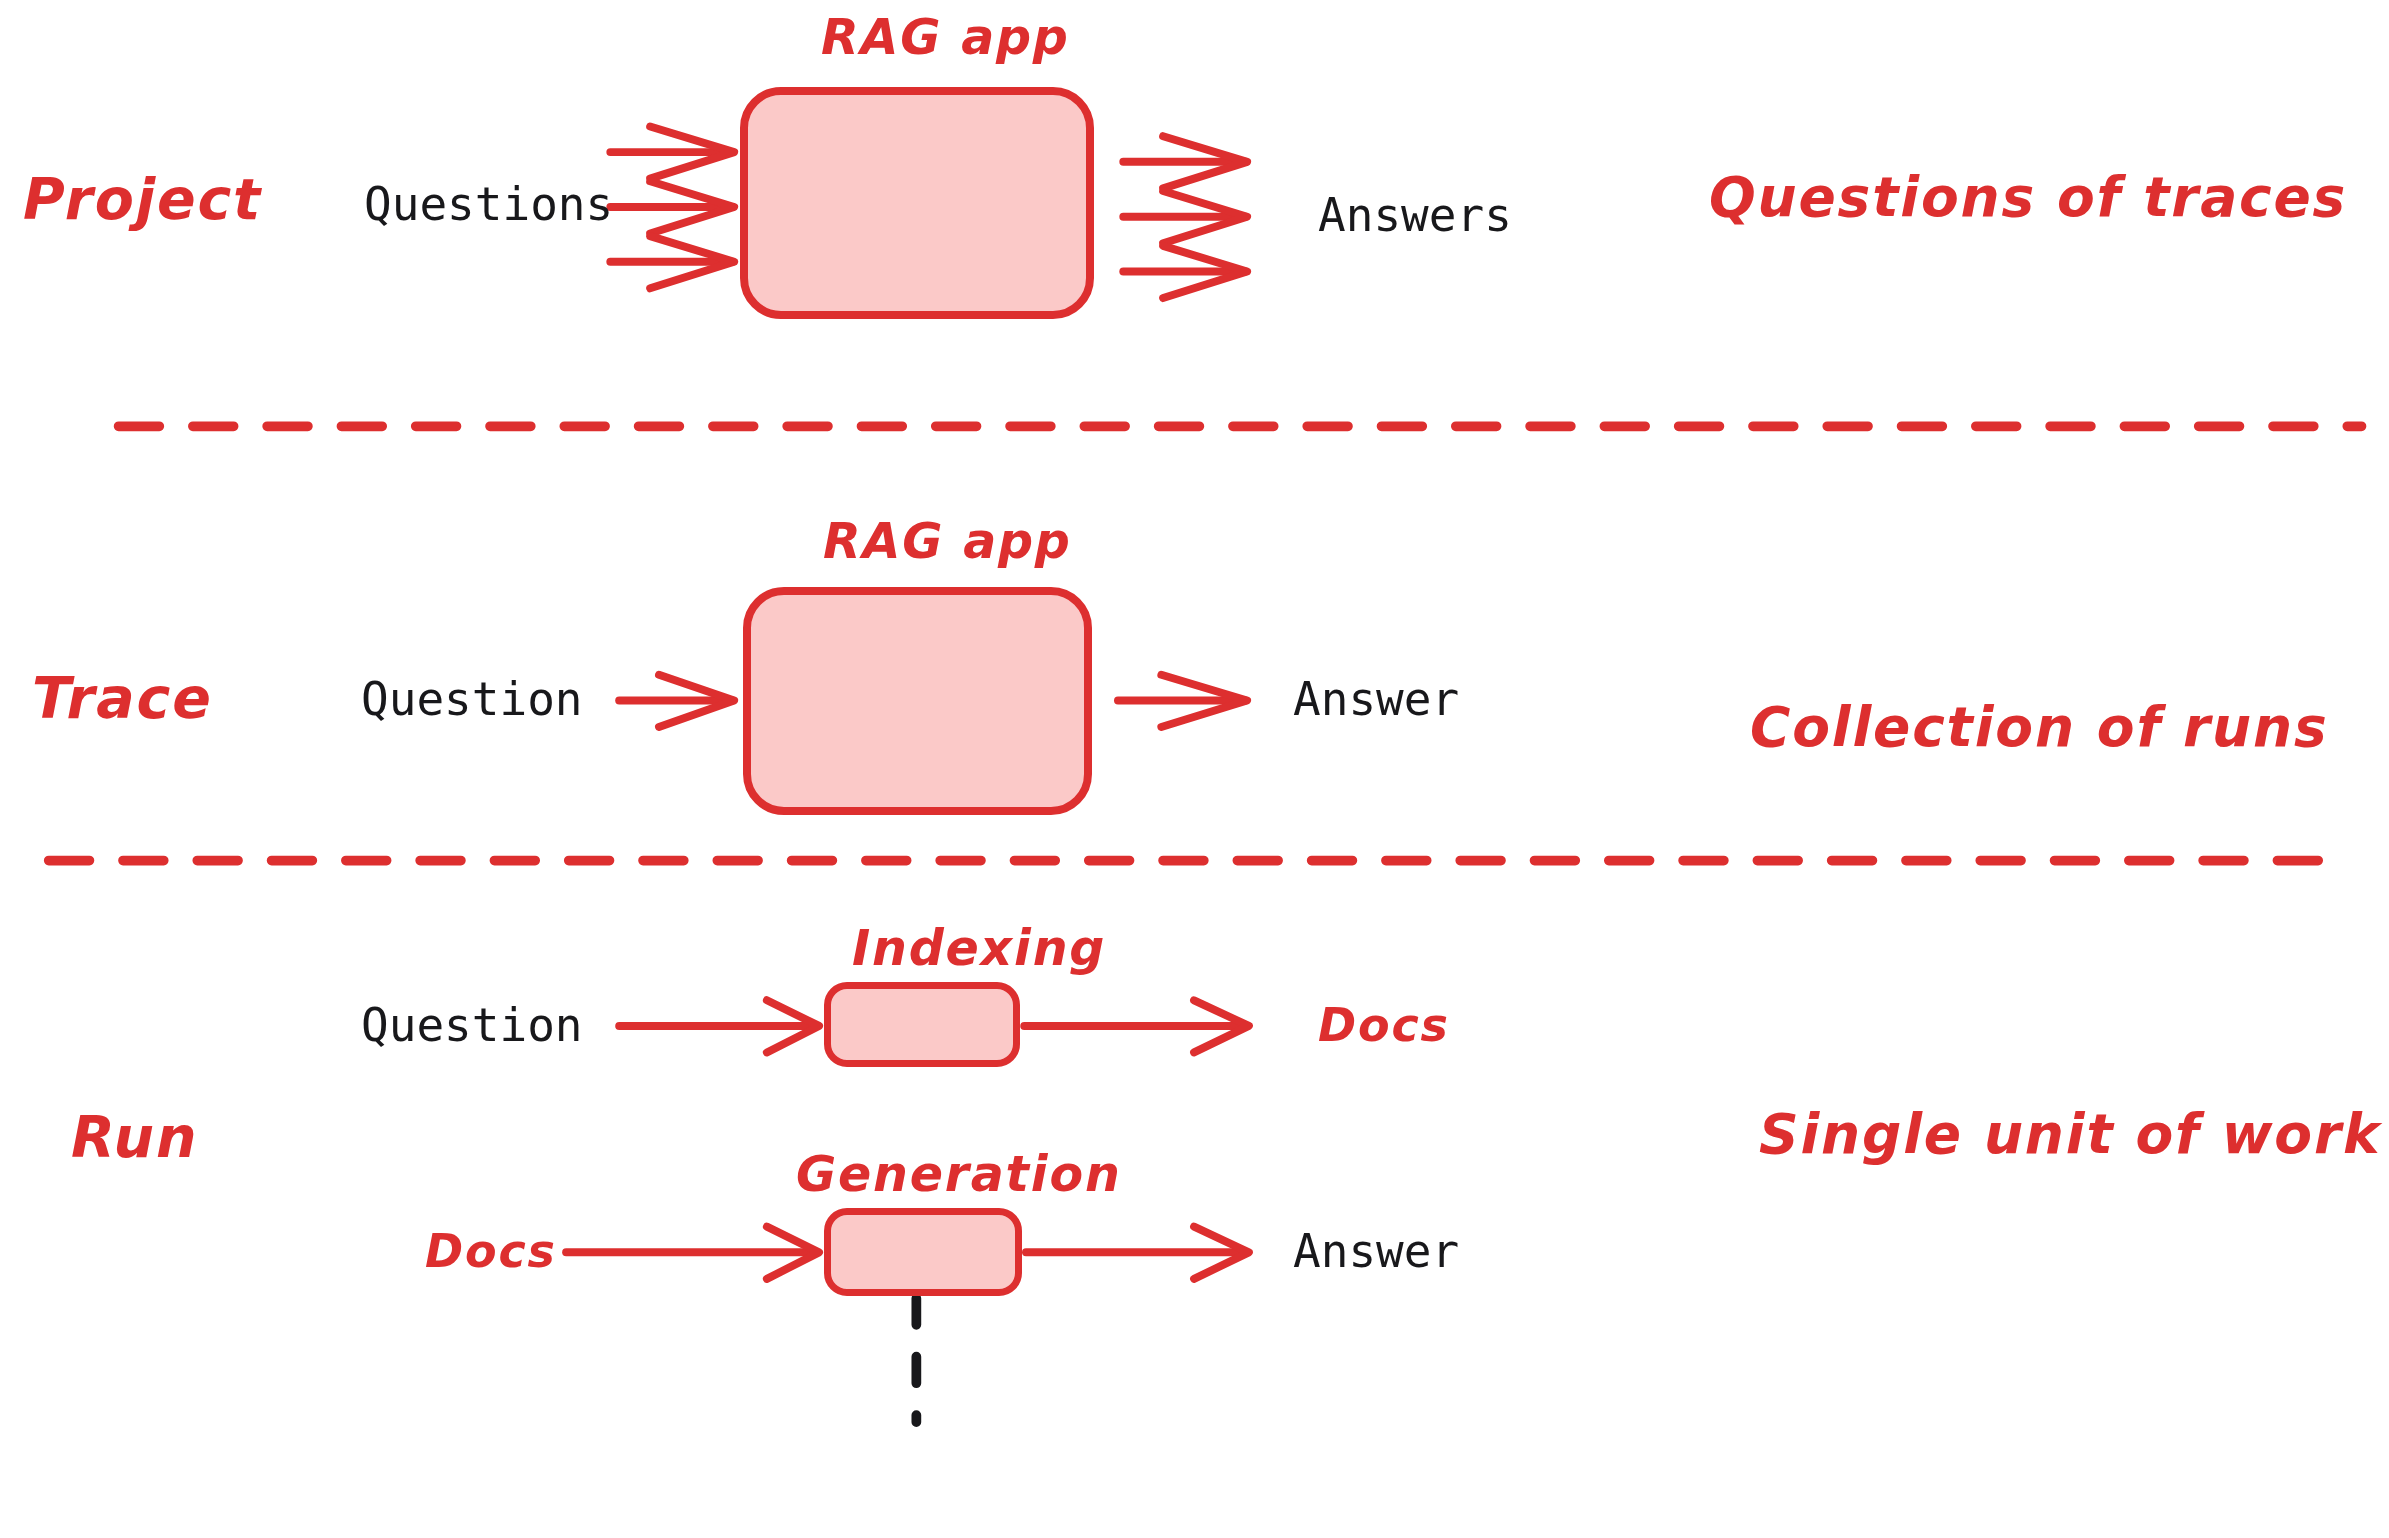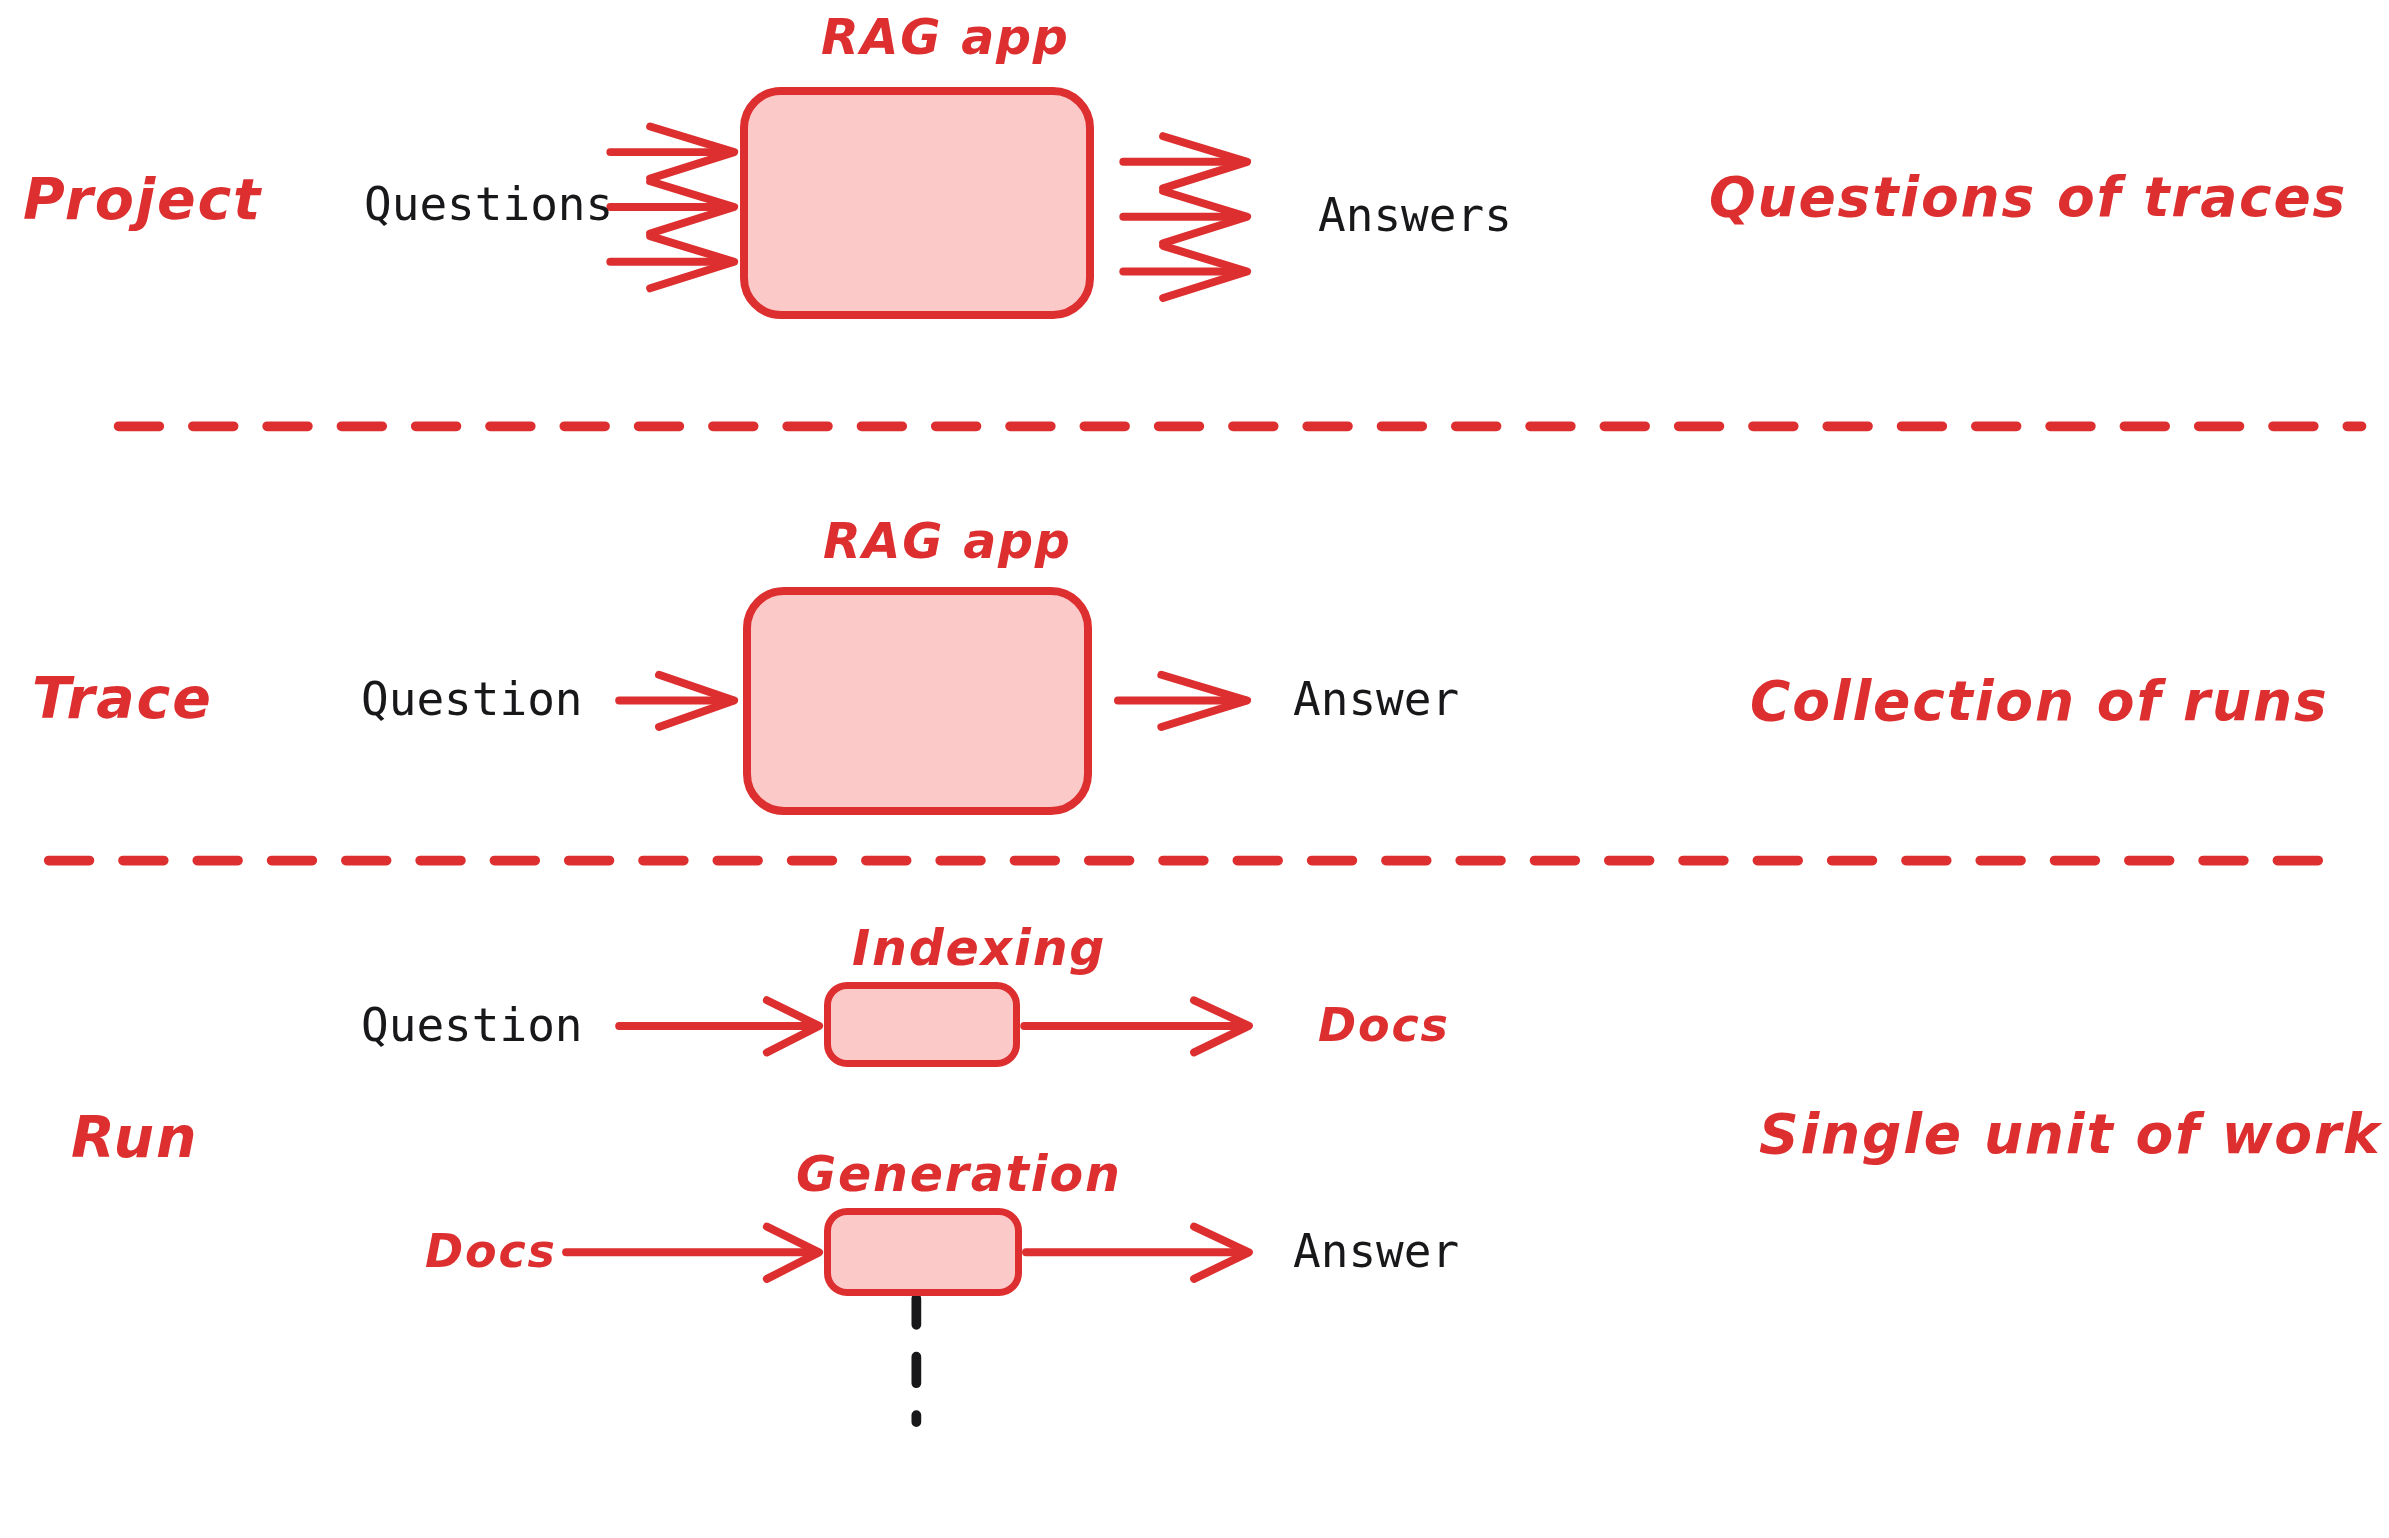--- a/index.html
+++ b/index.html
@@ -127,21 +127,21 @@
   <div class="abs hand rowlabel" style="left:32px; top:665px;">Trace</div>
 
   <div class="abs mono ioblack" style="left:361px; top:672px;">Question</div>
 
   <div class="abs hand boxlabel" style="left:823px; top:513px;">RAG app</div>
 
   <div class="abs node" style="left:743px; top:587px; width:349px; height:228px;"></div>
 
   <div class="abs mono ioblack" style="left:1293px; top:672px;">Answer</div>
 
-  <div class="abs hand sidelabel" style="left:1750px; top:669px;">Collection of runs</div>
+  <div class="abs hand sidelabel" style="left:1750px; top:695px;">Collection of runs</div>
 
   <div class="abs hand rowlabel" style="left:71px; top:1104px;">Run</div>
 
   <div class="abs mono ioblack" style="left:361px; top:998px;">Question</div>
 
   <div class="abs hand boxlabel" style="left:852px; top:920px;">Indexing</div>
 
   <div class="abs node small" style="left:824px; top:982px; width:196px; height:85px;"></div>
 
   <div class="abs iored" style="left:1318px; top:998px;">Docs</div>

